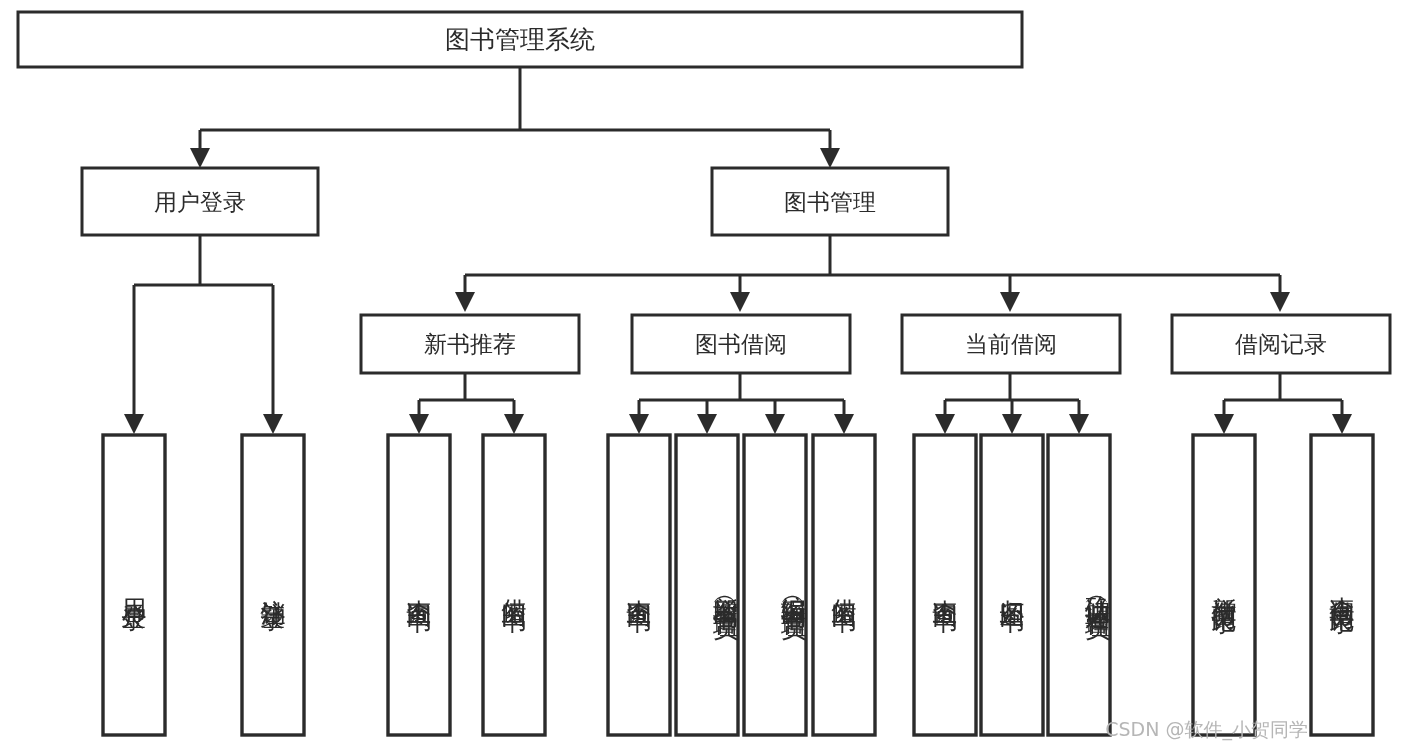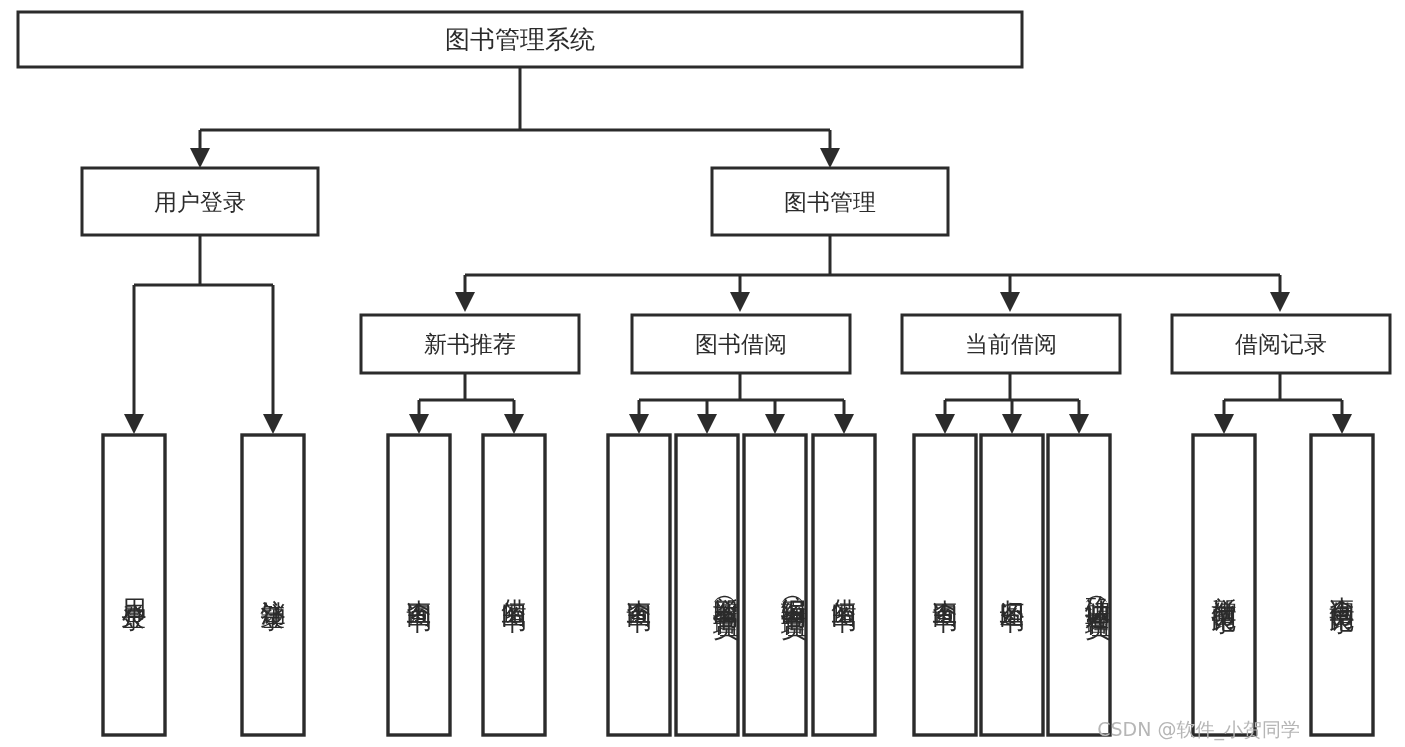--- a/index.html
+++ b/index.html
@@ -33,21 +33,21 @@
     color:#2b2b2b;
     display:flex;
     align-items:flex-start;
     justify-content:center;
     white-space:nowrap;
     pointer-events:none;
   }
   .vlabel.center{align-items:center;}
   #watermark{
     position:absolute;
-    right:20px;
+    right:12px;
     bottom:4px;
     font-family:"DejaVu Sans","Liberation Sans",sans-serif;
     font-size:19px;
     color:#b6b6b6;
     white-space:nowrap;
     user-select:none;
   }
 </style>
 </head>
 <body>

